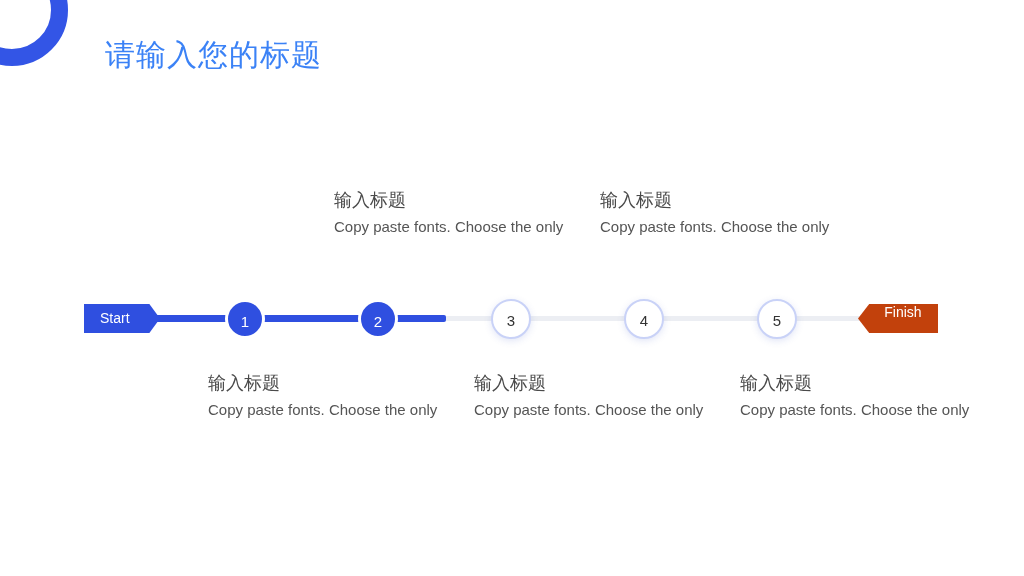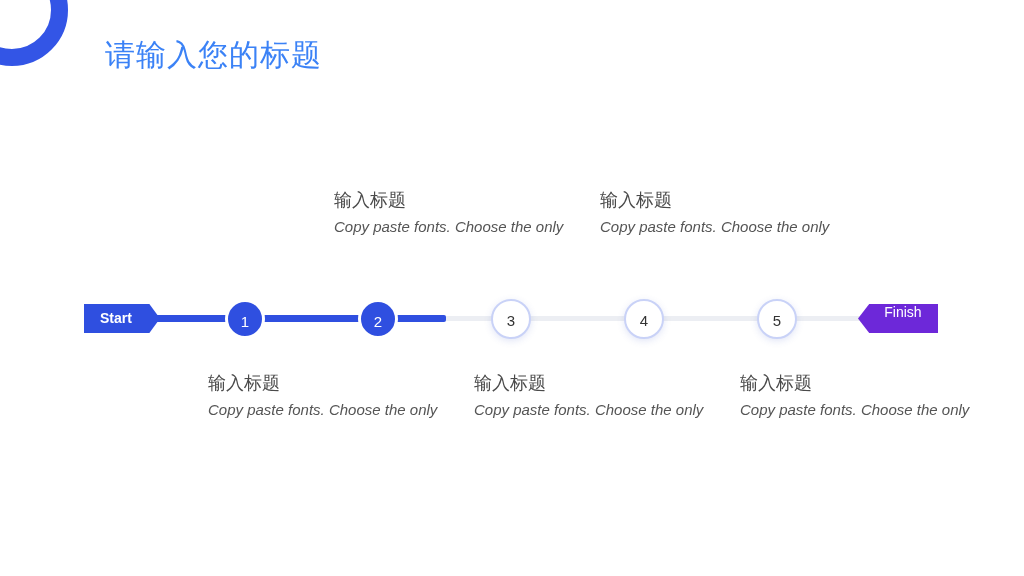--- a/index.html
+++ b/index.html
@@ -77,30 +77,29 @@
     width: 76px;
     height: 29px;
     background: #2f4fe0;
     color: #ffffff;
     font-size: 14px;
     line-height: 29px;
     text-align: left;
     padding-left: 16px;
     box-sizing: border-box;
     clip-path: polygon(0 0, 86% 0, 100% 50%, 86% 100%, 0 100%);
-    font-weight: bold;
   }
   
   .flag-finish {
     position: absolute;
     left: 858px;
     top: 12px;
     width: 80px;
     height: 29px;
-    background: #6d28d9;
+    background: #c2410c;
     color: #ffffff;
     font-size: 14px;
     line-height: 15px;
     text-align: center;
     padding: 1px 6px 0 16px;
     box-sizing: border-box;
     clip-path: polygon(14% 0, 100% 0, 100% 100%, 14% 100%, 0 50%);
     overflow: hidden;
     word-break: break-all;
   }
@@ -144,21 +143,20 @@
   .blk .h {
     font-size: 18px;
     color: #4a4a4a;
     margin-bottom: 6px;
     line-height: 20px;
   }
   .blk .p {
     font-size: 15px;
     color: #555555;
     line-height: 21px;
-    font-style: italic;
   }
 
   .blk-top-1 { left: 334px; top: 190px; }
   .blk-top-2 { left: 600px; top: 190px; }
 
   .blk-bot-1 { left: 208px; top: 373px; }
   .blk-bot-2 { left: 474px; top: 373px; }
   .blk-bot-3 { left: 740px; top: 373px; width: 250px; }
 </style>
 </head>

